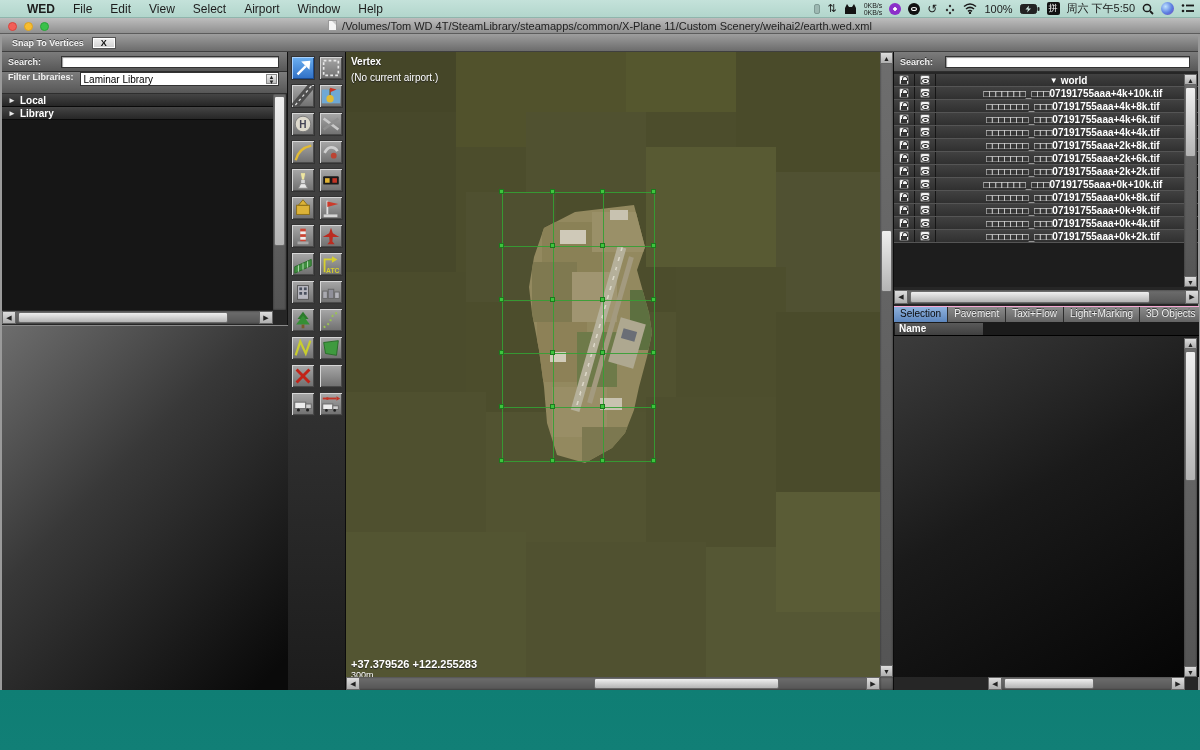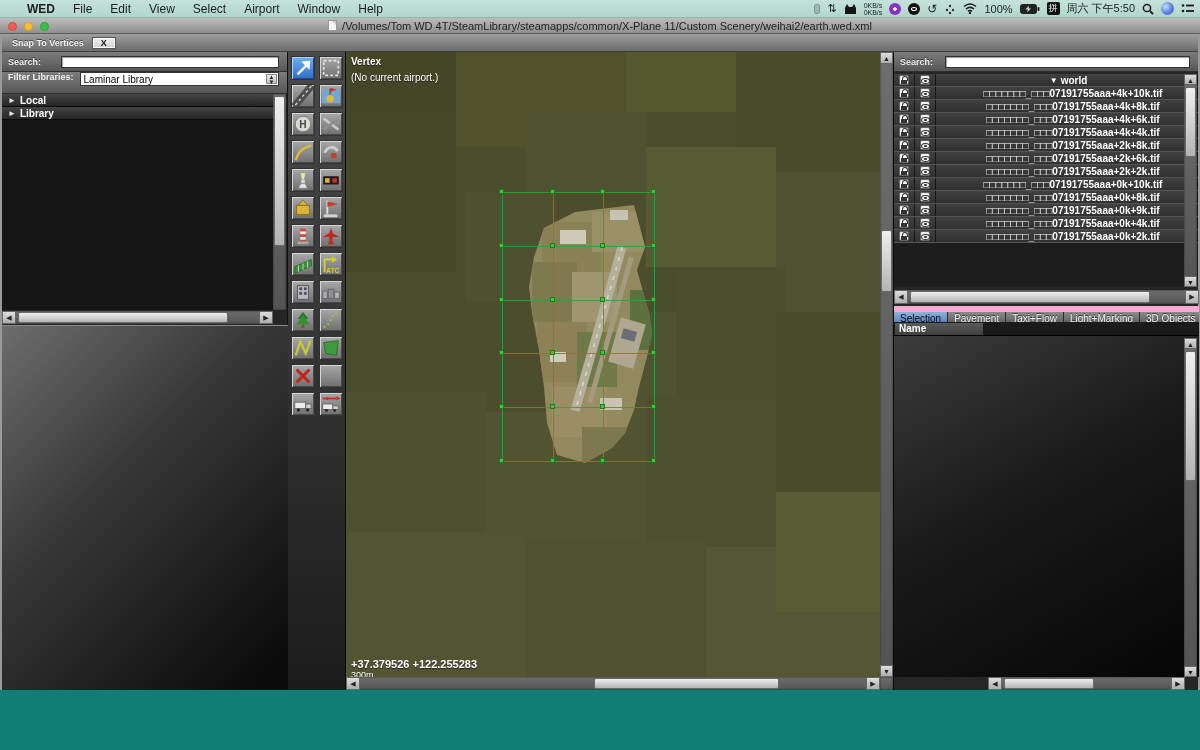--- a/index.html
+++ b/index.html
@@ -97,21 +97,21 @@
   .trow .c-name { flex:1; padding-left:4px; display:flex; align-items:center; gap:3px; overflow:hidden; white-space:nowrap;}
   .trow.child .c-name { padding-left:13px; }
   .mini { width:10px; height:10px; background:#f2f2f2; border:1px solid #666; border-radius:2px; position:relative;}
   .mini.lock::before { content:""; position:absolute; left:2px; top:0px; width:4px; height:4px;
     border:1.2px solid #333; border-bottom:none; border-radius:3px 3px 0 0;}
   .mini.lock::after { content:""; position:absolute; left:1px; top:4px; width:6px; height:4px; background:#333;}
   .mini.eye::before { content:""; position:absolute; left:0px; top:2px; width:7px; height:4px;
     border:1px solid #333; border-radius:50%;}
   .mini.eye::after { content:""; position:absolute; left:3px; top:3.5px; width:2.5px; height:2.5px; background:#333; border-radius:50%;}
   #tabs { position:absolute; left:0; top:254px; width:305px; height:16px; background:#3c3c3c;
-    display:flex; overflow:hidden; border-top:6px solid #f9a8d4; }
+    display:flex; overflow:hidden; border-top:1px solid #f9a8d4; }
   .tab { flex:none; font-size:10px; padding:1px 6px 0 6px; color:#f0f0f0; background:linear-gradient(#8b8b8b,#636363);
     border-right:1px solid #2c2c2c; white-space:nowrap; text-shadow:0 -1px 0 #333;}
   .tab.active { background:linear-gradient(#8fb2dd,#5d86bd); color:#0a0a0a; text-shadow:none; }
   #namehdr { position:absolute; left:0; top:270px; width:305px; height:14px; background:#1b1b1b; border-bottom:1px solid #000;}
   #namehdr .cell { position:absolute; left:1px; top:1px; width:88px; height:12px; background:linear-gradient(#5a5a5a,#404040);
     font-size:10px; font-weight:bold; color:#fff; padding-left:4px; }
   #r-blank { position:absolute; left:0; top:284px; width:305px; height:341px;
     background:linear-gradient(150deg,#3c3c3c 0%,#1a1a1a 45%,#050505 100%); }
 
   

